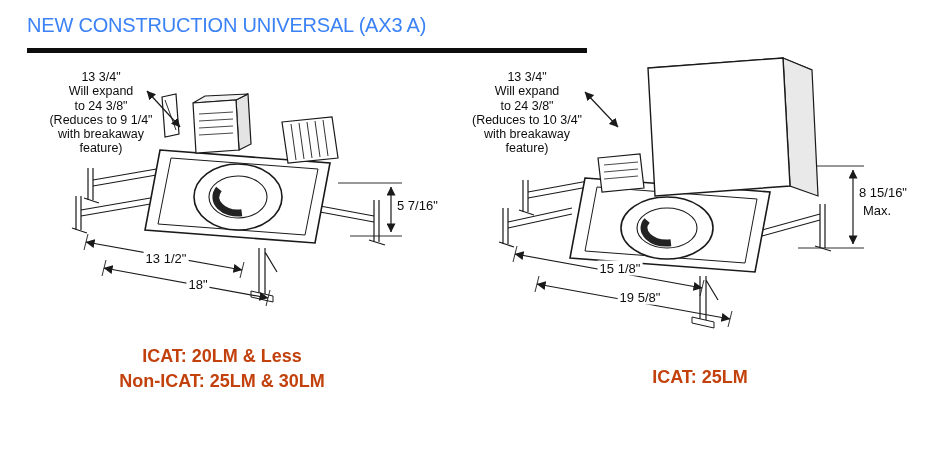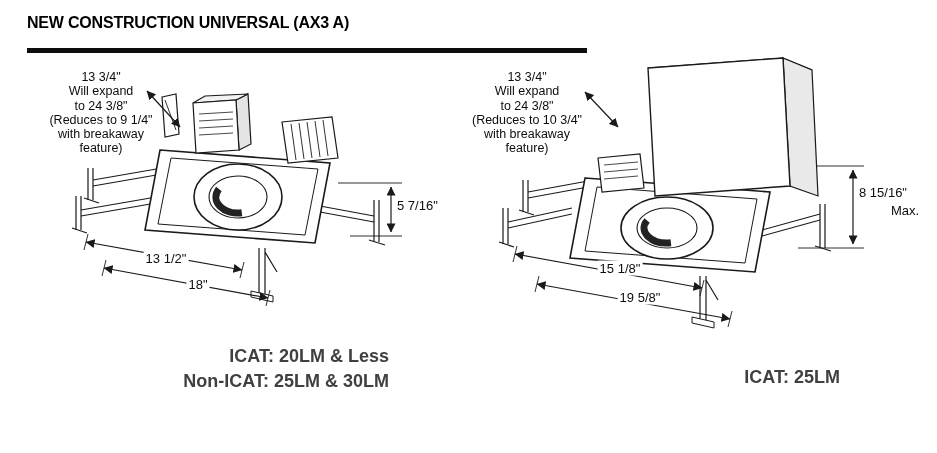--- a/index.html
+++ b/index.html
@@ -1,39 +1,39 @@
 <!DOCTYPE html>
 <html><head>
 <meta charset="utf-8">
 <style>
   html,body{margin:0;padding:0;background:#fff;}
   .sheet{
     position:relative;width:937px;height:453px;background:#ffffff;
     font-family:"Liberation Sans", sans-serif;color:#111;overflow:hidden;
   }
   .title{
-    position:absolute;left:27px;top:14px;font-size:16px;font-weight:bold;
-    letter-spacing:-0.2px;white-space:nowrap;color:#000000;
+    position:absolute;left:27px;top:14px;font-size:20px;font-weight:normal;
+    letter-spacing:-0.2px;white-space:nowrap;color:#3b82f6;
   }
   .rule{position:absolute;left:27px;top:48px;width:560px;height:5px;background:#0d0d0d;}
   .note{
     position:absolute;text-align:center;font-size:12.5px;line-height:1.14;
     white-space:pre-line;color:#0d0d0d;width:130px;
   }
   .dim-label{
     position:absolute;font-size:13px;white-space:nowrap;color:#0d0d0d;
     background:#fff;padding:0 2px;transform:translate(-50%,-50%);
   }
   .side-label{
     position:absolute;font-size:13px;white-space:nowrap;color:#0d0d0d;
     transform:translateY(-50%);
   }
   .caption{
-    position:absolute;text-align:right;font-weight:bold;font-size:18px;
-    line-height:1.4;white-space:pre-line;color:#404040;
+    position:absolute;text-align:center;font-weight:bold;font-size:18px;
+    line-height:1.4;white-space:pre-line;color:#c2410c;
   }
   .art{position:absolute;left:0;top:0;}
 </style>
 </head>
 <body>
 
 <div class="sheet">
 
   <div class="title">NEW CONSTRUCTION UNIVERSAL (AX3 A)</div>
   <div class="rule"></div>
@@ -142,21 +142,21 @@
 
   <div class="note" style="left:462px;top:70px;">13 3/4"
 Will expand
 to 24 3/8"
 (Reduces to 10 3/4"
 with breakaway
 feature)</div>
 
   <div class="side-label" style="left:859px;top:192px;">8 15/16"</div>
 
-  <div class="side-label" style="left:863px;top:210px;margin-left:28px;">Max.</div>
+  <div class="side-label" style="left:863px;top:210px;">Max.</div>
 
   <div class="dim-label" style="left:620px;top:268px;">15 1/8"</div>
 
   <div class="dim-label" style="left:640px;top:297px;">19 5/8"</div>
 
   <div class="caption" style="left:560px;top:365px;width:280px;">ICAT: 25LM</div>
 
 </div>
 
 </body></html>

